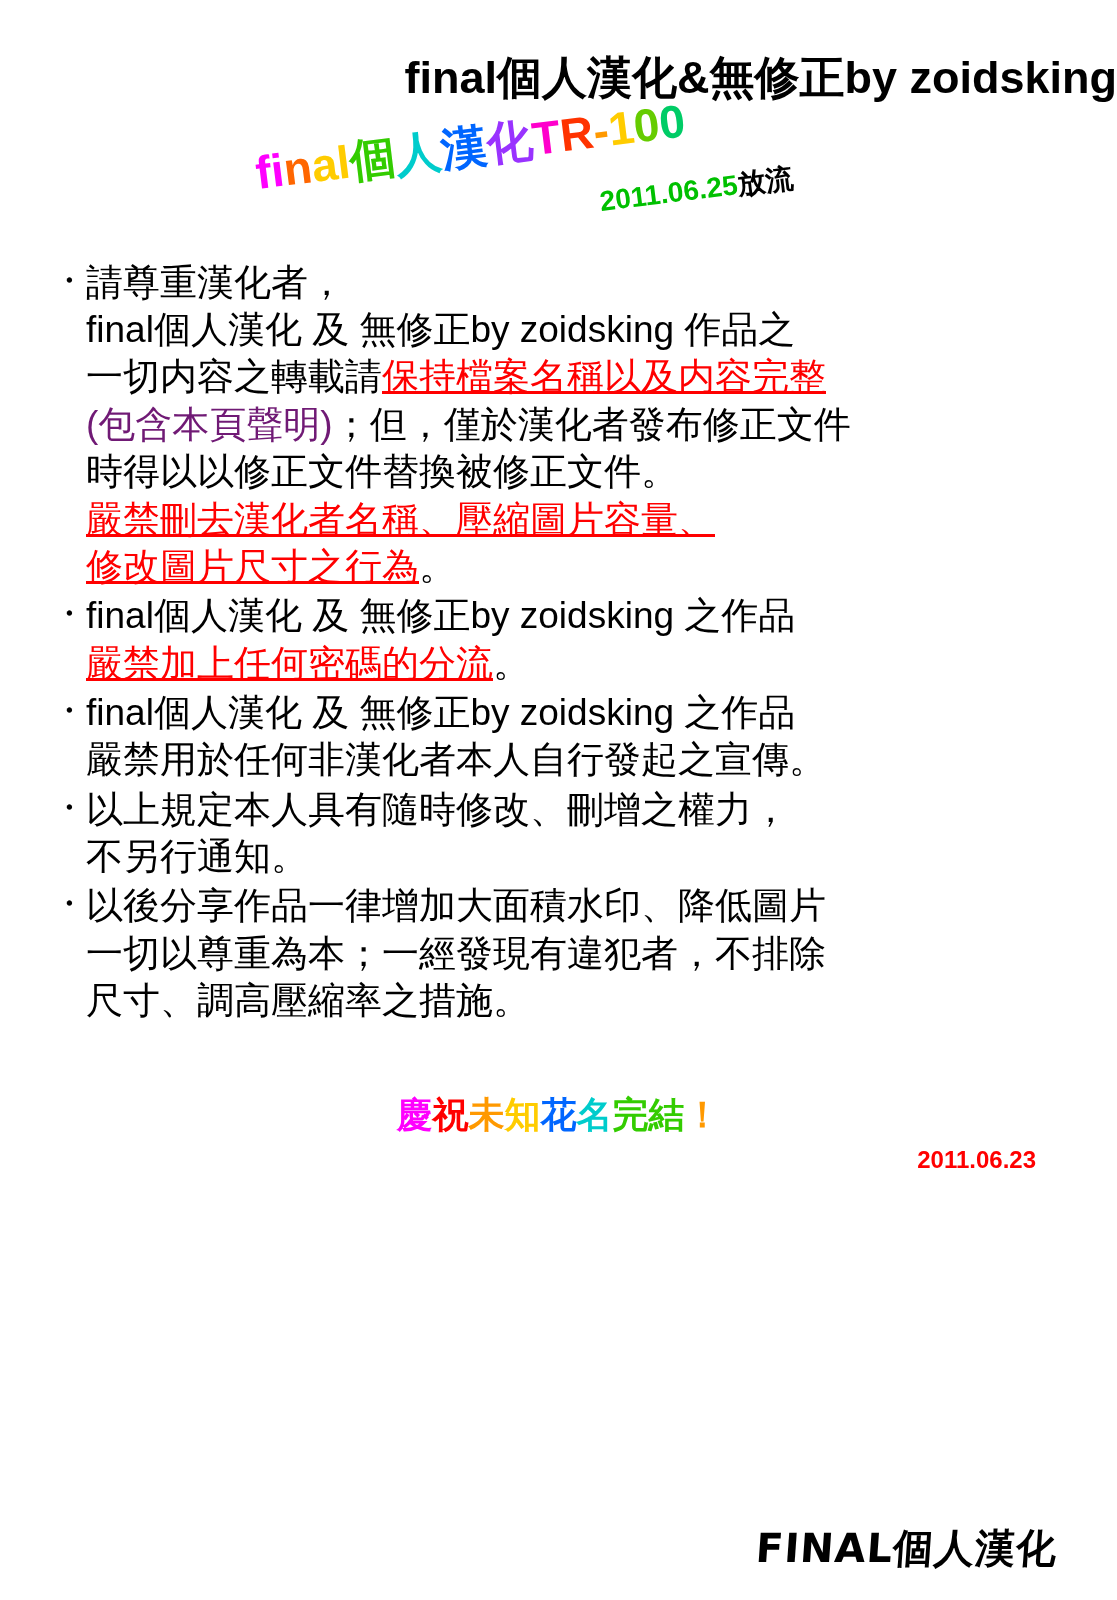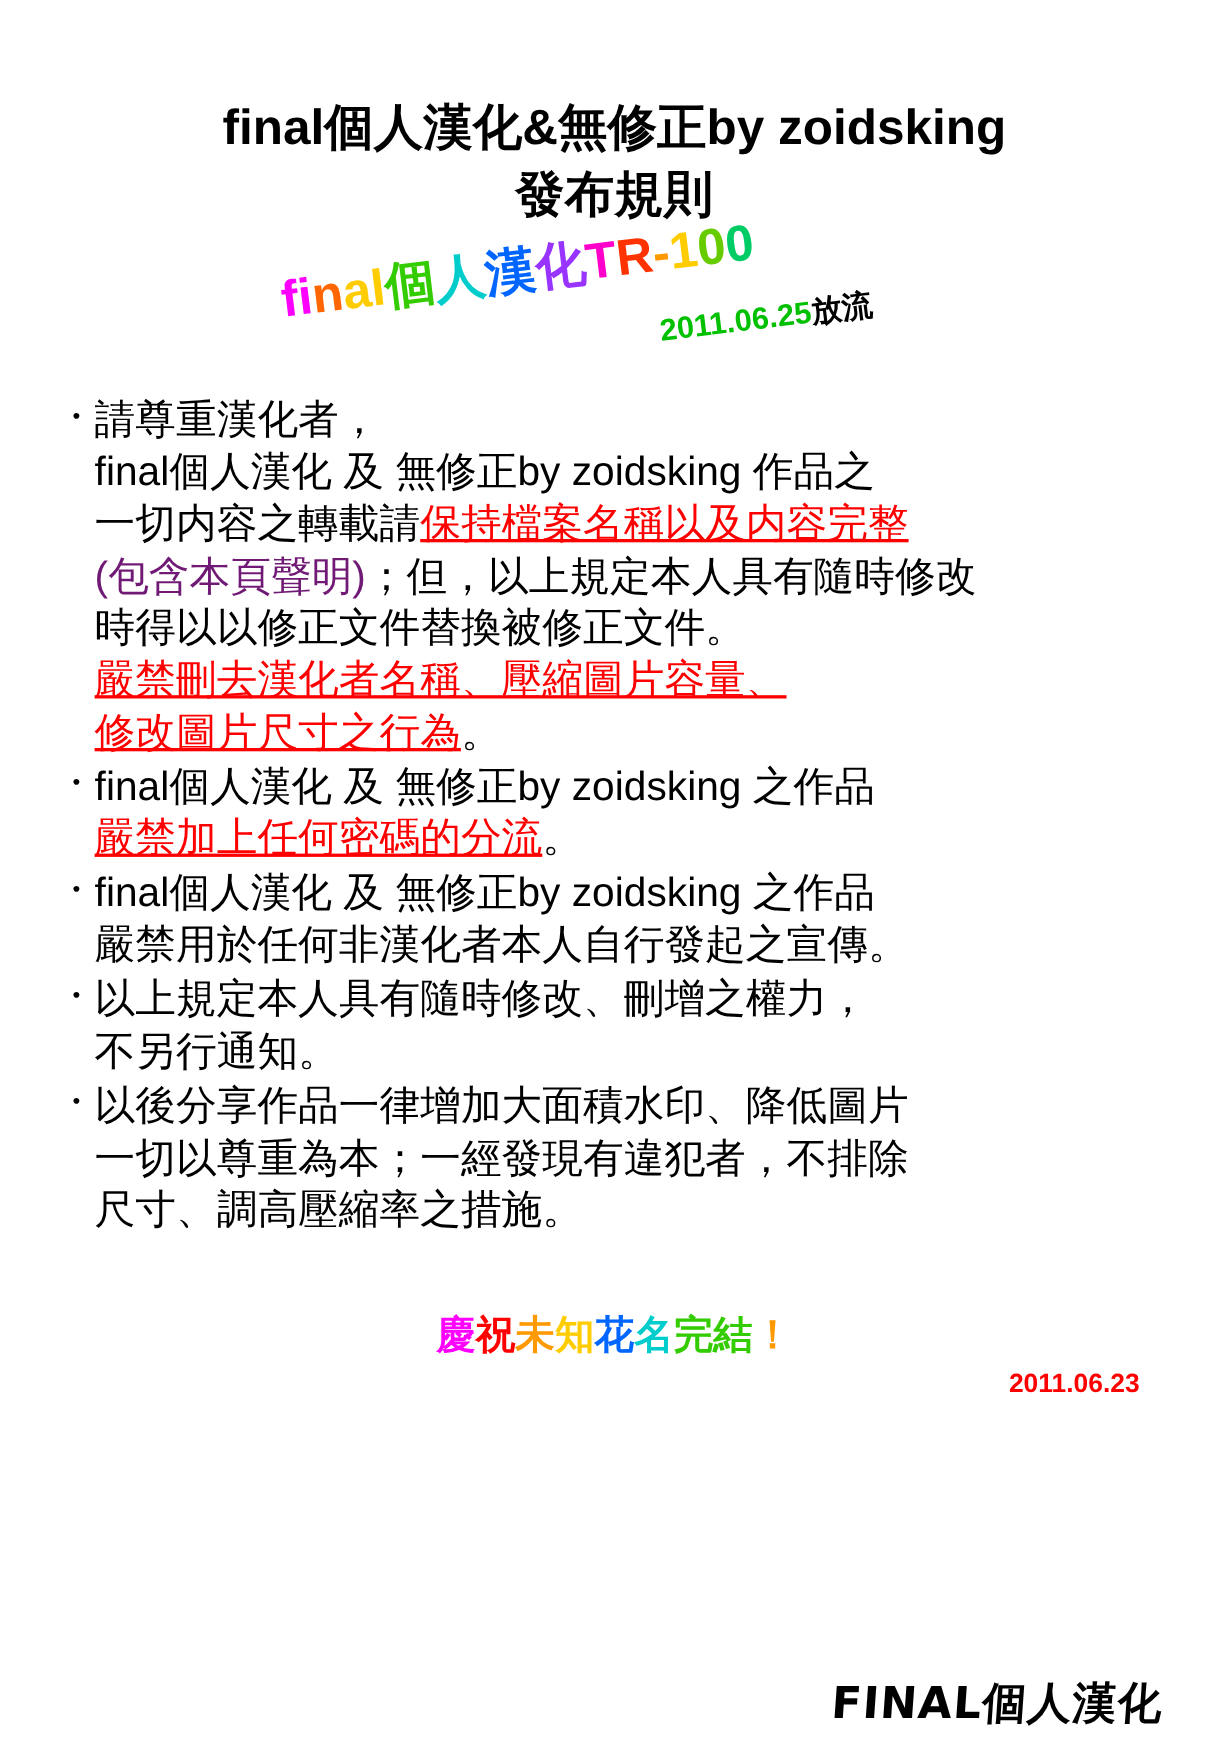--- a/index.html
+++ b/index.html
@@ -18,22 +18,22 @@
 
   .page {
     position: relative;
     width: 1117px;
     height: 1600px;
     box-sizing: border-box;
   }
 
   
   .title-block {
-    text-align: center;
-    padding-top: 86px;
+    text-align: right;
+    padding-top: 48px;
   }
   .title-line {
     font-size: 45px;
     font-weight: bold;
     line-height: 1.35;
     letter-spacing: 0px;
   }
 
   
   .banner-wrap {
@@ -125,36 +125,35 @@
     transform: skewX(-4deg);
   }
 </style>
 </head>
 <body>
 
 <div class="page">
 
   <div class="title-block">
     <div class="title-line">final個人漢化&amp;無修正by zoidsking</div>
-    <div class="title-line">發布規則</div>
   </div>
 
   <div class="banner-wrap">
     <div class="banner" id="banner"><span style="color: rgb(255, 0, 255);">f</span><span style="color: rgb(255, 0, 255);">i</span><span style="color: rgb(255, 102, 0);">n</span><span style="color: rgb(255, 204, 0);">a</span><span style="color: rgb(255, 204, 0);">l</span><span style="color: rgb(51, 204, 0);">個</span><span style="color: rgb(0, 204, 204);">人</span><span style="color: rgb(0, 102, 255);">漢</span><span style="color: rgb(153, 51, 255);">化</span><span style="color: rgb(255, 0, 204);">T</span><span style="color: rgb(255, 51, 0);">R</span><span style="color: rgb(255, 153, 0);">-</span><span style="color: rgb(255, 204, 0);">1</span><span style="color: rgb(102, 204, 0);">0</span><span style="color: rgb(0, 204, 102);">0</span></div>
     <div class="banner-date"><span>2011.06.25</span><span class="tail">放流</span></div>
   </div>
 
   <div class="rules" id="rules">
       <div class="rule">
         <div class="bullet">・</div>
         <div class="rule-text">
           <span class="ln"><span>請尊重漢化者，</span></span>
           <span class="ln"><span>final個人漢化 及 無修正by zoidsking 作品之</span></span>
           <span class="ln"><span>一切内容之轉載請</span><span class="red-u">保持檔案名稱以及内容完整</span></span>
-          <span class="ln"><span class="red">(包含本頁聲明)</span><span>；但，以上規定本人具有隨時修改</span></span>
+          <span class="ln"><span class="red">(包含本頁聲明)</span><span>；但，僅於漢化者發布修正文件</span></span>
           <span class="ln"><span>時得以以修正文件替換被修正文件。</span></span>
           <span class="ln"><span class="red-u">嚴禁刪去漢化者名稱、壓縮圖片容量、</span></span>
           <span class="ln"><span class="red-u">修改圖片尺寸之行為</span><span>。</span></span>
         </div>
       </div>
       <div class="rule">
         <div class="bullet">・</div>
         <div class="rule-text">
           <span class="ln"><span>final個人漢化 及 無修正by zoidsking 之作品</span></span>
           <span class="ln"><span class="red-u">嚴禁加上任何密碼的分流</span><span>。</span></span>

